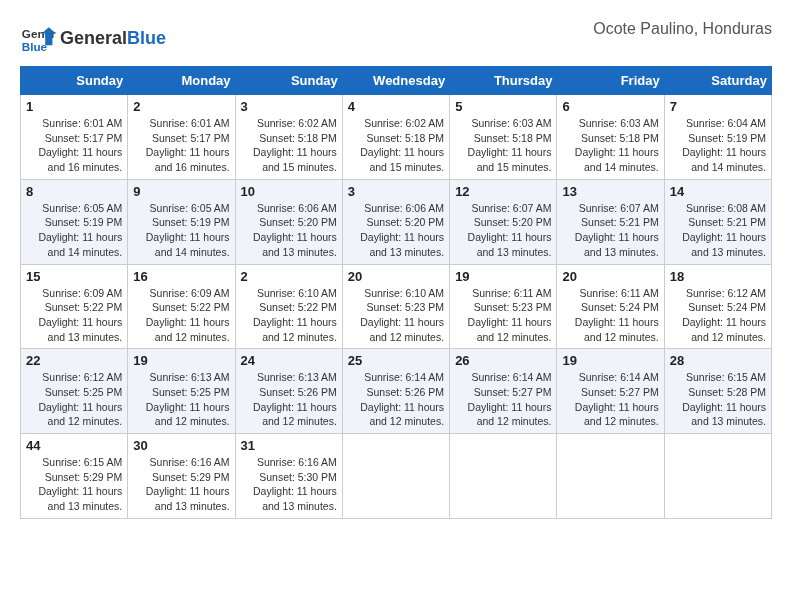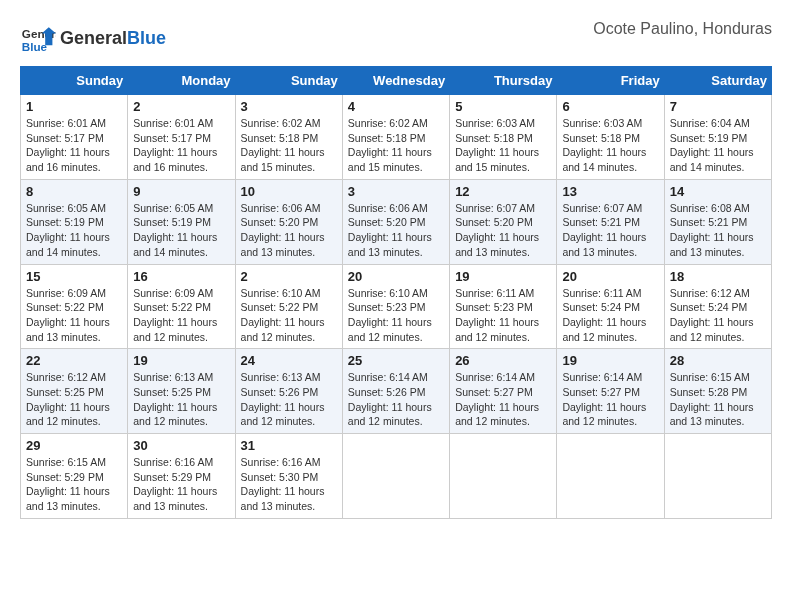--- a/index.html
+++ b/index.html
@@ -66,20 +66,21 @@
       font-size: 13px;
       font-weight: bold;
       color: #222;
       display: block;
       margin-bottom: 2px;
     }
     .day-info {
       font-size: 10.5px;
       color: #333;
       line-height: 1.4;
+      text-align: right;
     }
     .empty-cell {
       background: #fff !important;
     }
   </style>
 </head>
 <body>
 
 <div class="header-area">
   <div class="logo">
@@ -228,21 +229,21 @@
           <span class="day-num">19</span>
           <div class="day-info">Sunrise: 6:14 AM<br>Sunset: 5:27 PM<br>Daylight: 11 hours and 12 minutes.</div>
         </td>
         <td>
           <span class="day-num">28</span>
           <div class="day-info">Sunrise: 6:15 AM<br>Sunset: 5:28 PM<br>Daylight: 11 hours and 13 minutes.</div>
         </td>
       </tr>
       <tr>
         <td>
-          <span class="day-num">29</span>
+          <span class="day-num">44</span>
           <div class="day-info">Sunrise: 6:15 AM<br>Sunset: 5:29 PM<br>Daylight: 11 hours and 13 minutes.</div>
         </td>
         <td>
           <span class="day-num">30</span>
           <div class="day-info">Sunrise: 6:16 AM<br>Sunset: 5:29 PM<br>Daylight: 11 hours and 13 minutes.</div>
         </td>
         <td>
           <span class="day-num">31</span>
           <div class="day-info">Sunrise: 6:16 AM<br>Sunset: 5:30 PM<br>Daylight: 11 hours and 13 minutes.</div>
         </td>

